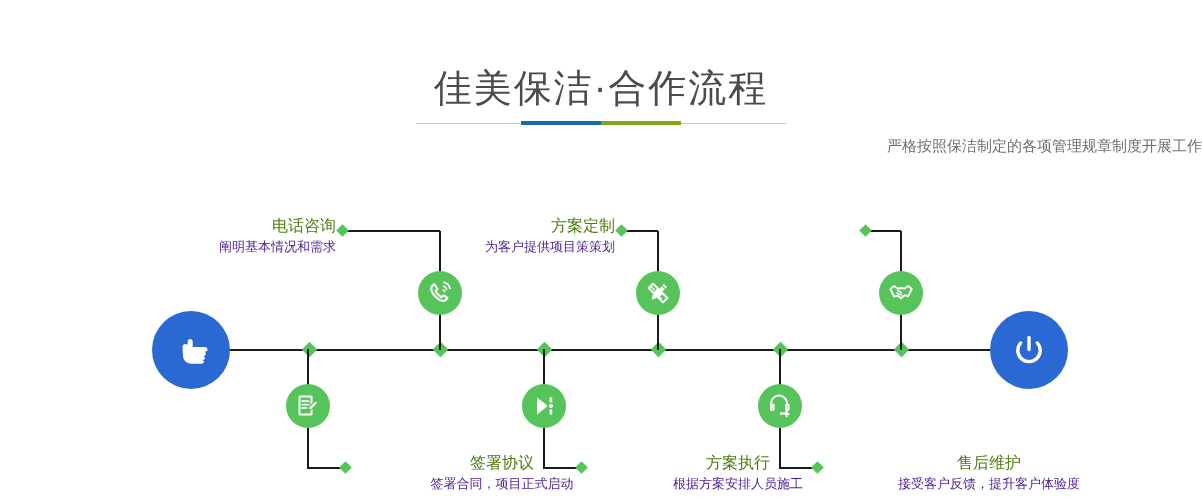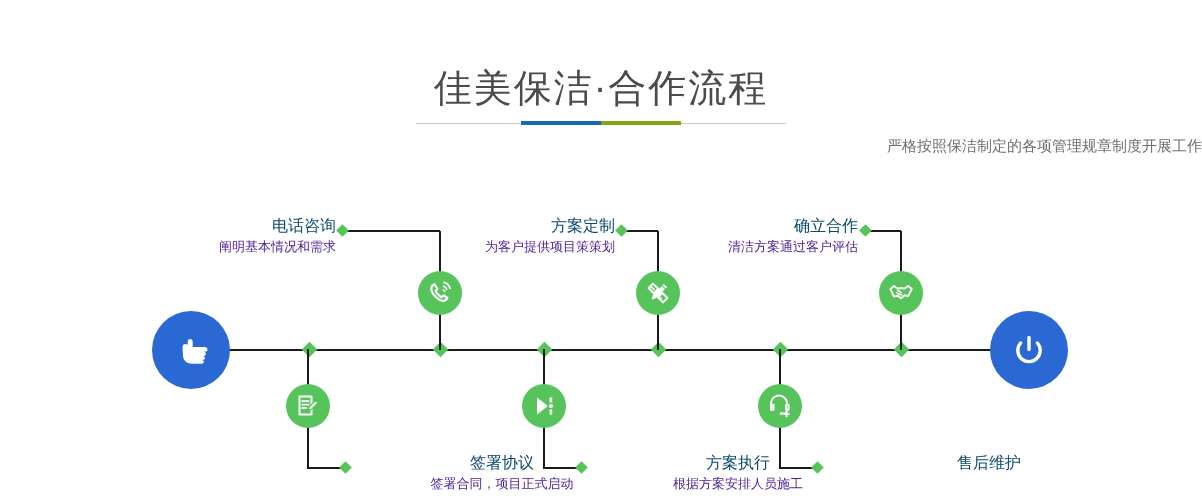--- a/index.html
+++ b/index.html
@@ -51,21 +51,21 @@
 
   .node{
     position:absolute;width:44px;height:44px;border-radius:50%;
     background:#56c45a;display:flex;align-items:center;justify-content:center;
     z-index:3;
   }
   .node svg{display:block;}
 
   
   .lbl{position:absolute;white-space:nowrap;}
-  .lbl .t{font-size:16px;line-height:22px;color:#0c4a6e;}
+  .lbl .t{font-size:16px;line-height:22px;color:#4d7c0f;}
   .lbl .s{font-size:13px;line-height:20px;color:#4c1d95;}
   .lbl.above{text-align:right;}
   .lbl.below{text-align:center;}
 
   .elbow{position:absolute;}
   .elbow .h{position:absolute;height:2px;background:#1b1b1b;}
   .elbow .d{
     position:absolute;width:9px;height:9px;background:#56c45a;transform:rotate(45deg);
   }
 </style>
@@ -192,39 +192,36 @@
     <div class="d" style="left:861px;top:198px;"></div>
   </div>
   <div class="node" style="left:879px;top:243px;">
     <span>
       <svg width="28" height="28" viewBox="0 0 28 28">
         <path fill="none" stroke="#ffffff" stroke-width="1.9" stroke-linejoin="round" stroke-linecap="round" d="M3.4 10.0 L7.0 7.0 L10.6 9.6 L14.0 9.0 L17.6 9.6 L21.2 7.0 L24.8 10.0 L21.0 17.4 L17.6 16.2 L14.0 19.2 L10.6 16.8 L7.0 17.6 Z"></path>
         <path fill="none" stroke="#ffffff" stroke-width="1.5" stroke-linecap="round" d="M10.8 11.4 L14.4 13.6 M12.0 14.6 L14.6 16.2 M9.6 13.6 L12.0 15.2"></path>
       </svg>
     </span>
   </div>
-  <div class="lbl above" style="left:620px;top:187px;width:238px;">
-    <div class="t">确立合作</div>
-    <div class="s">清洁方案通过客户评估</div>
-  </div>
 
   <div class="vline" style="left:779px;top:321px;height:119px;"></div>
   <div class="elbow">
     <div class="h" style="left:779px;top:439px;width:40px;"></div>
     <div class="d" style="left:813px;top:435px;"></div>
   </div>
   <div class="node" style="left:758px;top:356px;">
     <span>
       <svg width="28" height="28" viewBox="0 0 28 28">
         <path fill="none" stroke="#ffffff" stroke-width="1.9" stroke-linecap="round" d="M6.0 15.4a8.0 8.0 0 1 1 15.0-4.4"></path>
         <path fill="none" stroke="#ffffff" stroke-width="1.9" stroke-linejoin="round" d="M5.0 12.6 L7.6 12.6 L7.6 17.8 L5.0 17.8 Z"></path>
         <path fill="none" stroke="#ffffff" stroke-width="1.9" stroke-linejoin="round" d="M20.2 12.6 L22.6 12.6 L22.6 17.8 L20.2 17.8 Z"></path>
         <path fill="none" stroke="#ffffff" stroke-width="1.6" stroke-linecap="round" d="M21.2 18.0c0 2.0-1.8 3.2-4.0 3.4"></path>
         <circle cx="15.4" cy="21.4" r="1.5" fill="#ffffff"></circle>
         <path fill="none" stroke="#ffffff" stroke-width="1.8" stroke-linecap="round" d="M20.6 20.0 L20.6 24.4 M18.4 22.2 L22.8 22.2"></path>
       </svg>
     </span>
   </div>
   <div class="lbl below" style="left:824px;top:424px;width:330px;">
     <div class="t">售后维护</div>
+    <div class="s">接受客户反馈，提升客户体验度</div>
   </div>
 
 </div>
 
 </body></html>

